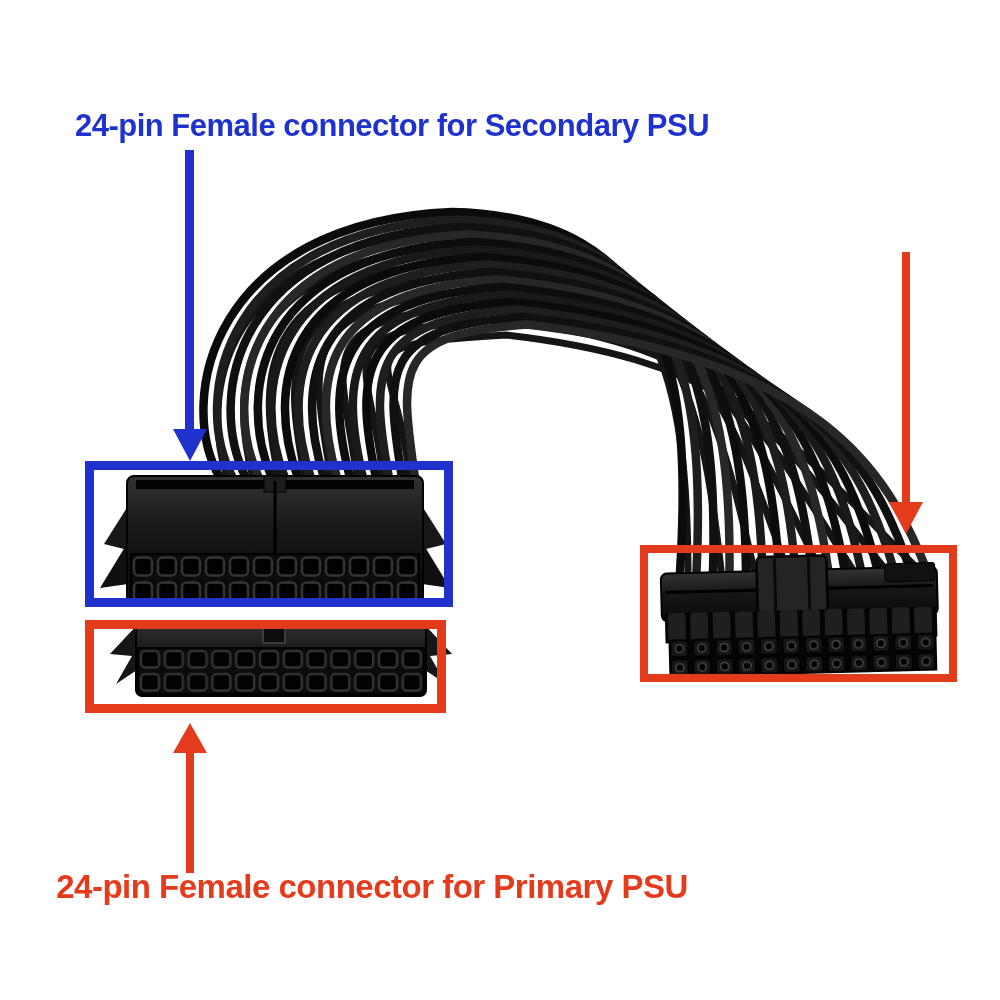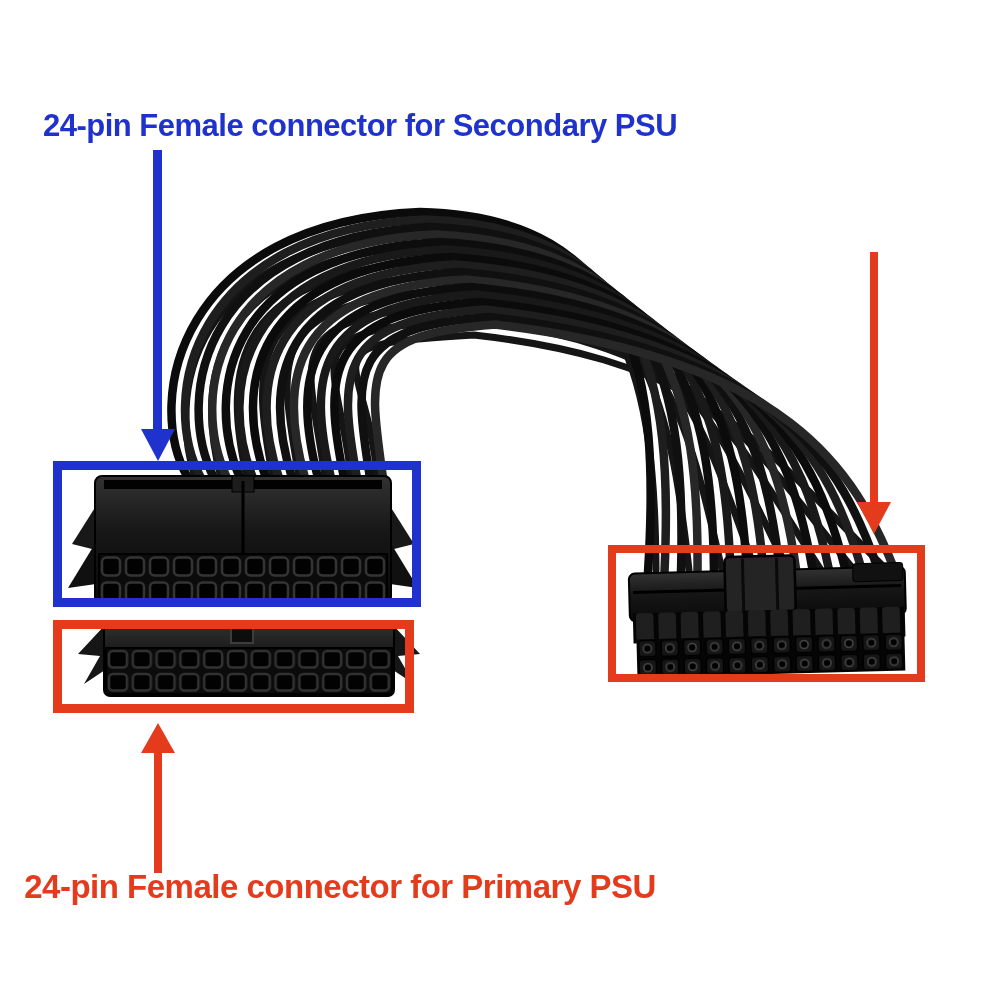--- a/index.html
+++ b/index.html
@@ -1,17 +1,17 @@
 <!DOCTYPE html>
 <html style="--annotation_blue: #2032cd; --annotation_red: #e53b1d; --cable_black: #141414; --background: #ffffff;"><head>
 <meta charset="utf-8">
 <style>
   html,body{margin:0;padding:0;}
   body{width:1000px;height:1000px;background:#ffffff;font-family:"Liberation Sans",sans-serif;overflow:hidden;}
-  .stage{position:relative;width:792px;height:1000px;background:#ffffff;}
+  .stage{position:relative;width:792px;height:1000px;background:#ffffff;margin-left:32px;}
   .photo-svg{position:absolute;left:0;top:0;width:1000px;height:1000px;}
   .annot{position:absolute;left:0;top:0;width:1000px;height:1000px;}
   .label{position:absolute;font-weight:bold;text-align:center;white-space:nowrap;letter-spacing:-0.5px;}
   .label.blue{color:var(--annotation_blue);}
   .label.red{color:var(--annotation_red);}
   .lbl-secondary{left:20px;top:107px;width:680px;font-size:31px;line-height:38px;}
   .lbl-motherboard{left:628px;top:176px;width:360px;font-size:28px;line-height:34px;}
   .lbl-primary{left:10px;top:868px;width:660px;font-size:33px;line-height:38px;}
   .outline-box{position:absolute;box-sizing:border-box;background:transparent;}
   .box-blue{border:9px solid var(--annotation_blue);}

